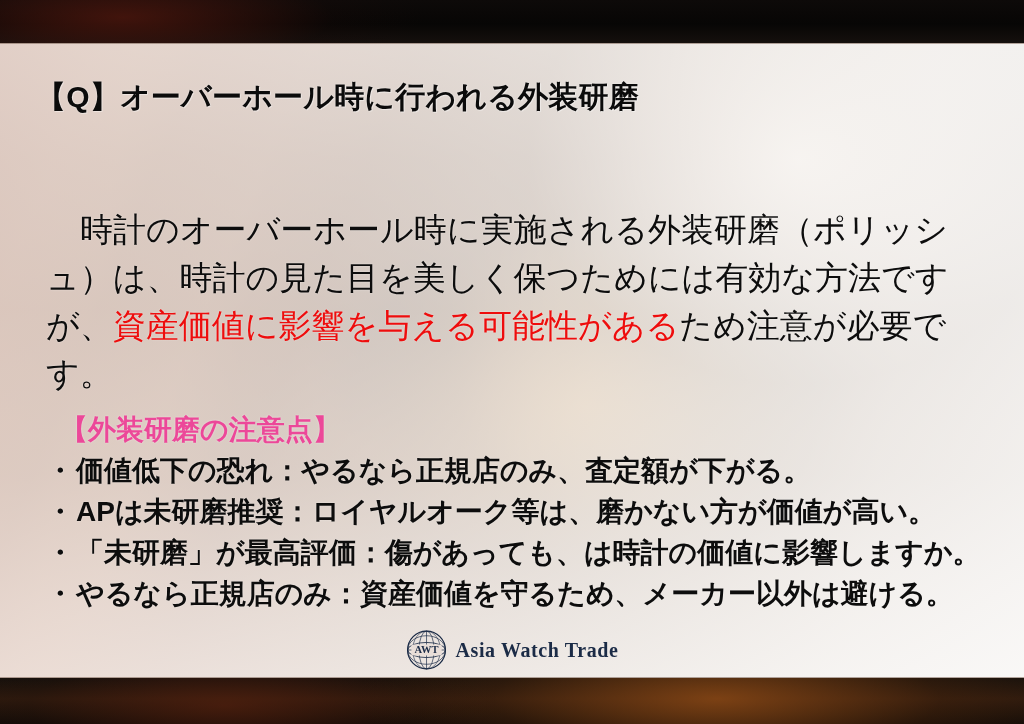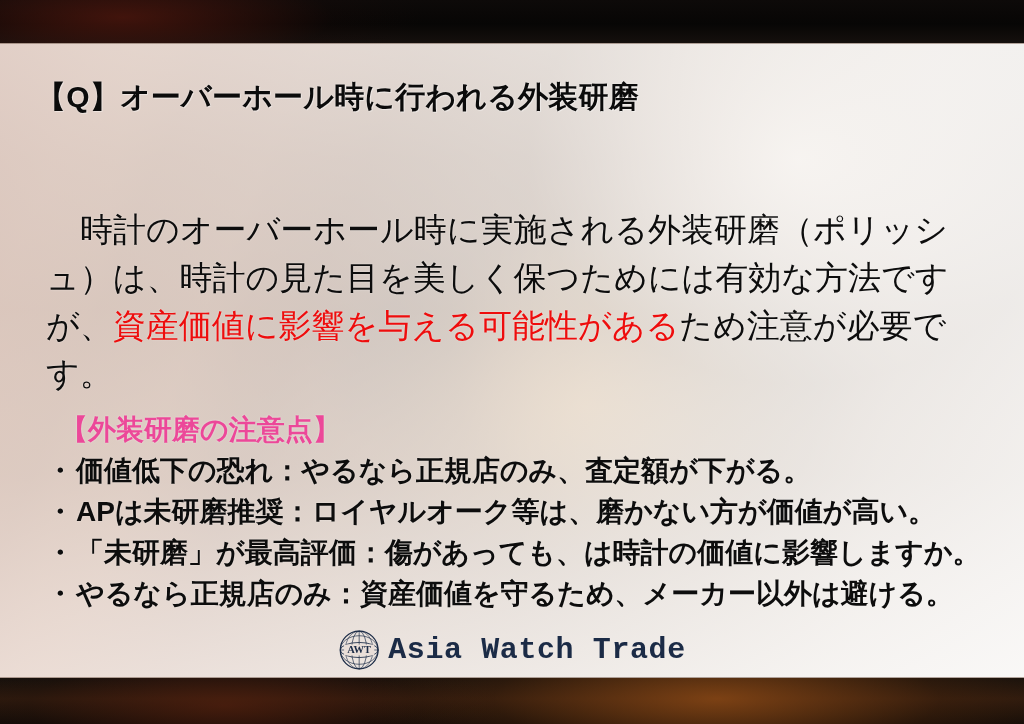--- a/index.html
+++ b/index.html
@@ -183,22 +183,22 @@
     display: flex;
     align-items: center;
     gap: 8px;
   }
   .logo-mark {
     width: 42px;
     height: 42px;
     display: block;
   }
   .logo-word {
-    font-family: Liberation Mono, monospace;
-    font-size: 30px;
+    font-family: Liberation Serif, serif;
+    font-size: 20px;
     line-height: 34px;
     font-weight: 700;
     letter-spacing: 0.6px;
     color: #1b2b46;
   }
 </style>
 </head>
 <body>
 
 <div id="slide">

